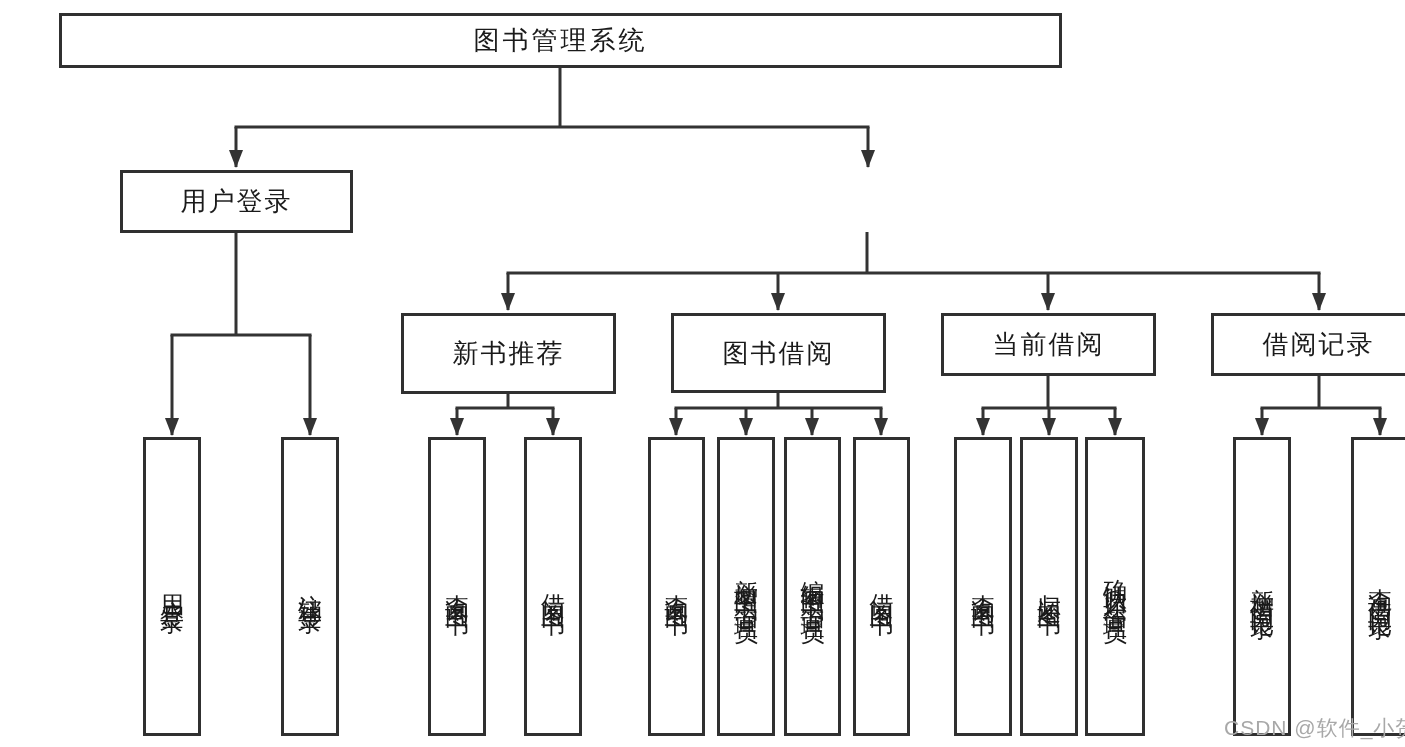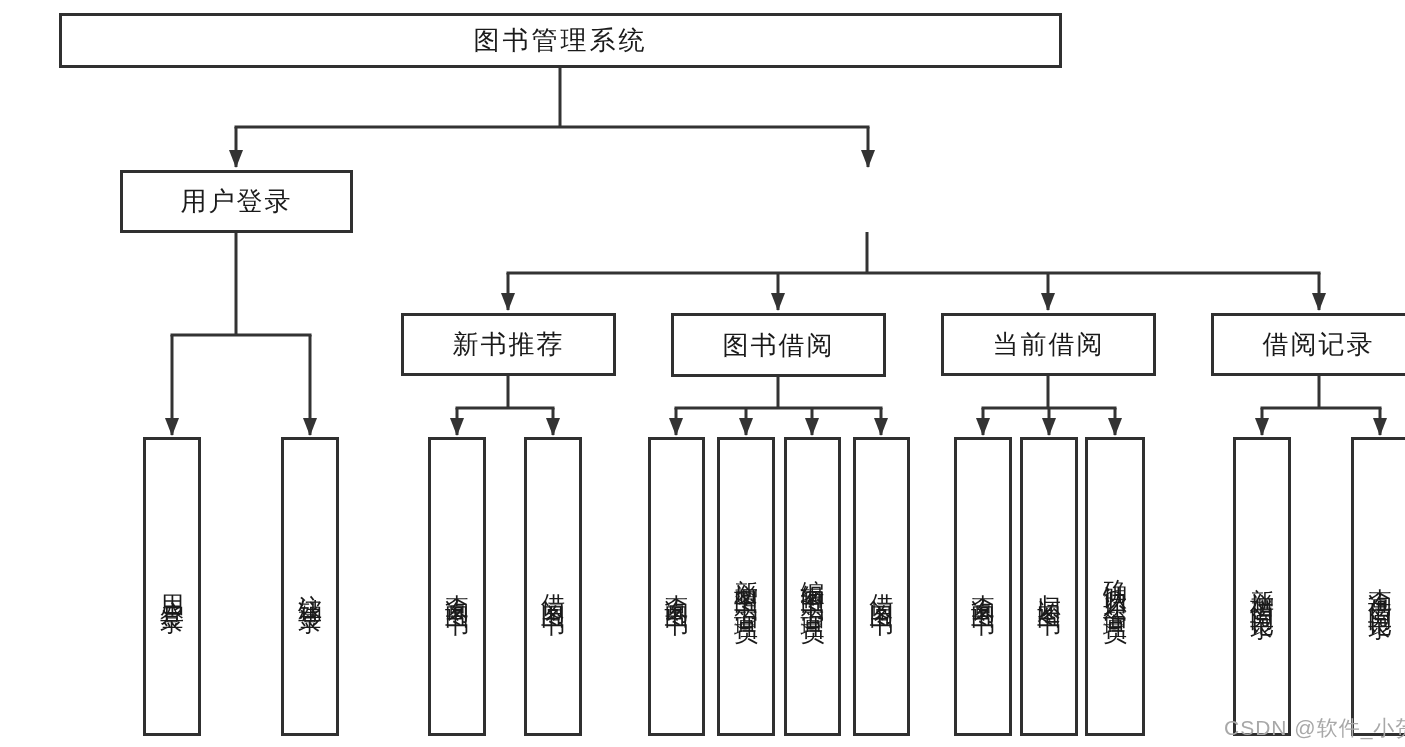--- a/index.html
+++ b/index.html
@@ -126,22 +126,22 @@
     <path class="line" d="M1342 408 V 435" marker-end="url(#arrow)"></path>
   </svg>
 
   <div class="node root-box" style="left:21px;top:13px;width:1003px;height:55px">图书管理系统</div>
 
   <div class="node hbox" style="left:82px;top:170px;width:233px;height:63px">用户登录</div>
 
   <div class="node vbox" style="left:105px;top:437px;width:58px;height:299px">用户登录</div>
   <div class="node vbox" style="left:243px;top:437px;width:58px;height:299px">注销登录</div>
 
-  <div class="node hbox" style="left:363px;top:313px;width:215px;height:63px">新书推荐</div>
-  <div class="node hbox" style="left:633px;top:313px;width:215px;height:64px">图书借阅</div>
+  <div class="node hbox" style="left:363px;top:313px;width:215px;height:81px">新书推荐</div>
+  <div class="node hbox" style="left:633px;top:313px;width:215px;height:80px">图书借阅</div>
   <div class="node hbox" style="left:903px;top:313px;width:215px;height:63px">当前借阅</div>
   <div class="node hbox" style="left:1173px;top:313px;width:215px;height:63px">借阅记录</div>
 
   <div class="node vbox" style="left:390px;top:437px;width:58px;height:299px">查询图书</div>
   <div class="node vbox" style="left:486px;top:437px;width:58px;height:299px">借阅图书</div>
 
   <div class="node vbox" style="left:610px;top:437px;width:57px;height:299px">查询图书</div>
   <div class="node vbox" style="left:679px;top:437px;width:58px;height:299px">新增图书（管理员）</div>
   <div class="node vbox" style="left:746px;top:437px;width:57px;height:299px">编辑图书（管理员）</div>
   <div class="node vbox" style="left:815px;top:437px;width:57px;height:299px">借阅图书</div>

